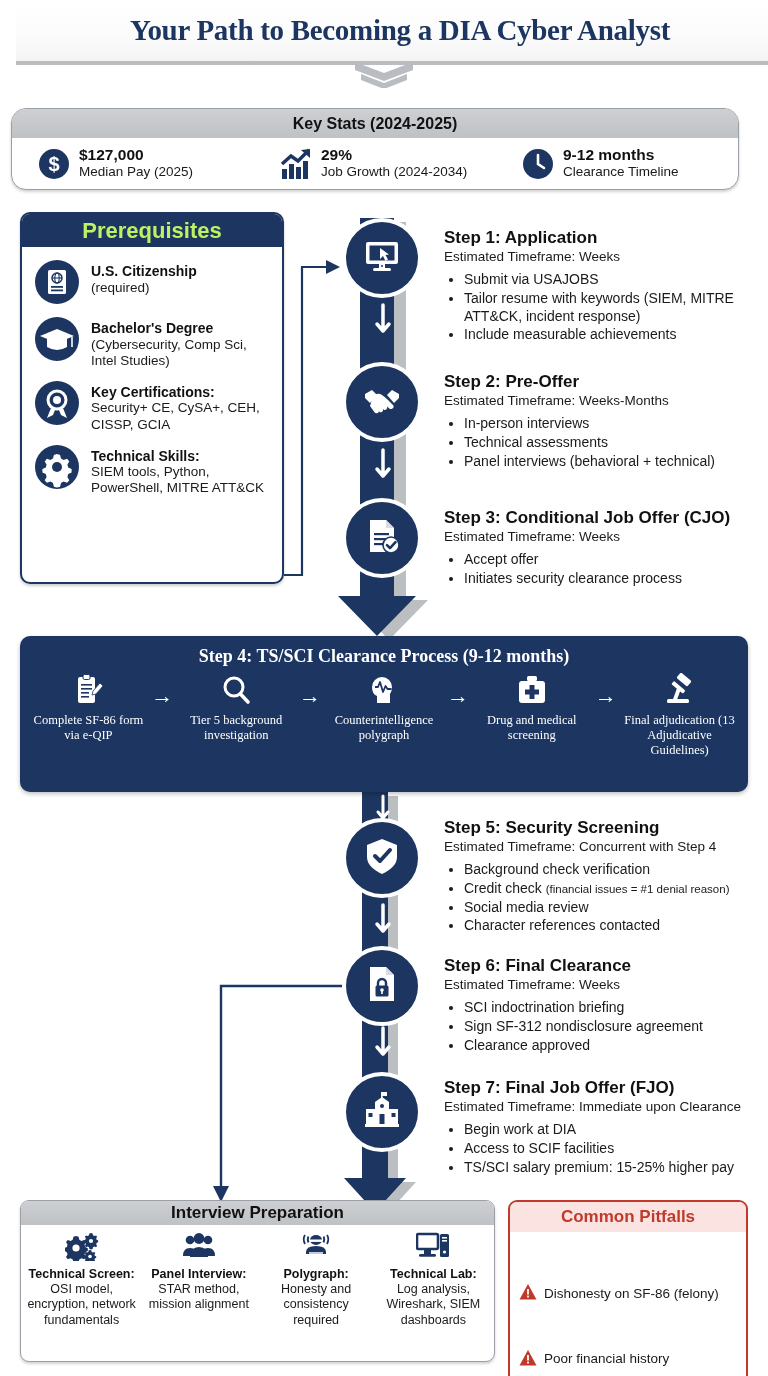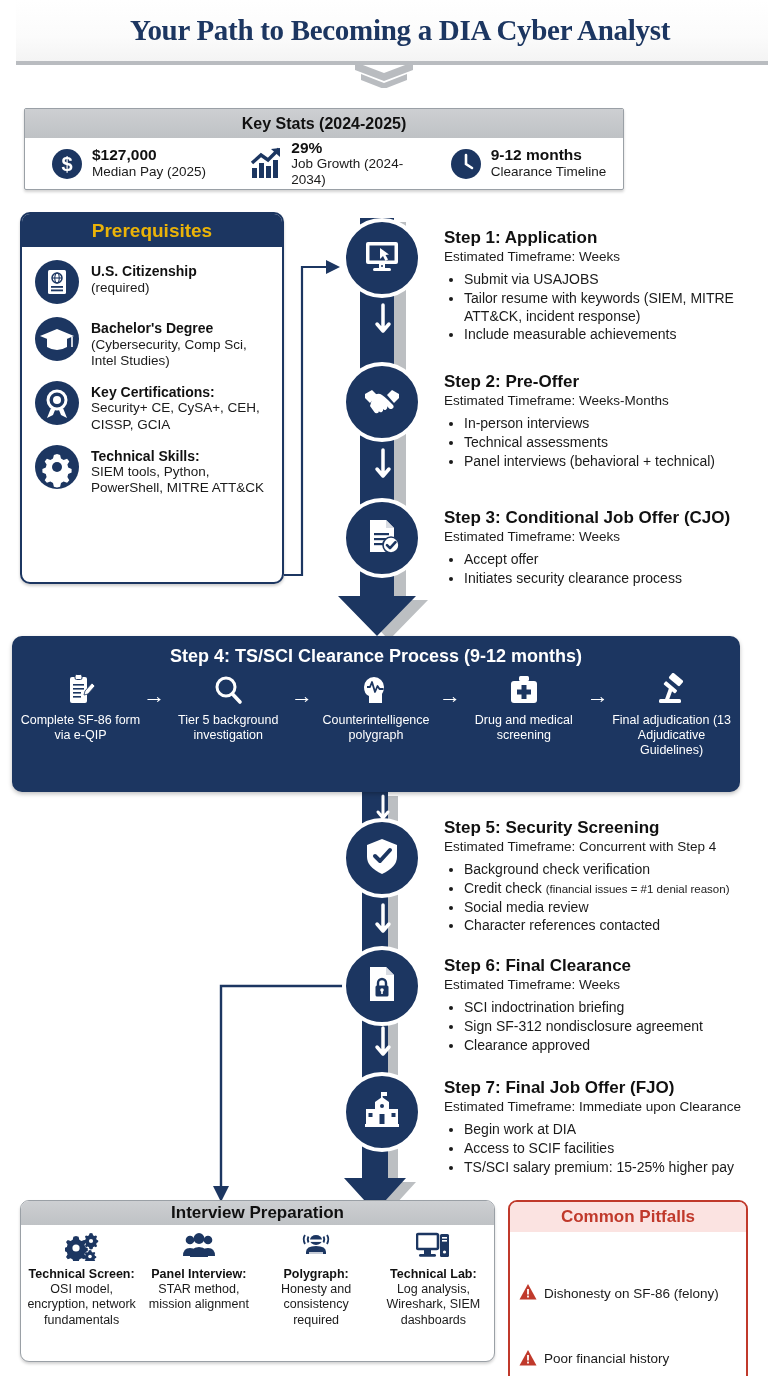--- a/index.html
+++ b/index.html
@@ -22,22 +22,22 @@
   .header-title {
     font-size: 29px; font-weight: bold; color: #1c3661;
     letter-spacing: -0.3px; white-space: nowrap;
   }
   .chevron-wrap {
     position: absolute; left: 355px; top: 62px; width: 58px; height: 26px;
   }
 
   
   .keystats {
-    position: absolute; left: 24px; top: 108px; width: 600px; height: 82px;
-    border: 1px solid #9aa0a6; border-radius: 2px; overflow: hidden;
+    position: absolute; left: 11px; top: 108px; width: 728px; height: 82px;
+    border: 1px solid #9aa0a6; border-radius: 15px; overflow: hidden;
     background: #fff;
     box-shadow: 0 2px 3px rgba(0,0,0,.18);
   }
   .keystats-head {
     height: 29px; background: linear-gradient(180deg,#cdcfd2 0%,#bfc2c5 100%);
     display:flex; align-items:center; justify-content:center;
     font-size: 16px; font-weight: bold; color:#111;
   }
   .keystats-body { display:flex; height: 51px; align-items:center; }
   .stat { flex: 1; display:flex; align-items:center; gap: 9px; padding-left: 26px; }
@@ -45,21 +45,21 @@
   .stat-txt .big { font-size: 15.5px; font-weight: bold; line-height: 1.08; color:#111; }
   .stat-txt .sml { font-size: 13.5px; line-height: 1.15; color:#1a1a1a; }
 
   
   .prereq {
     position: absolute; left: 20px; top: 212px; width: 264px; height: 372px;
     border: 2px solid #1c3661; border-radius: 10px; background:#fff; overflow:hidden;
     box-shadow: 0 2px 3px rgba(0,0,0,.2);
   }
   .prereq-head {
-    height: 33px; background:#1c3661; color:#eab308; font-size:19px; font-weight:bold;
+    height: 33px; background:#1c3661; color:#bef264; font-size:22px; font-weight:bold;
     display:flex; align-items:center; justify-content:center;
   }
   .prereq-body { padding: 12px 10px 0 12px; }
   .prereq-item { display:flex; gap:11px; margin-bottom: 11px; }
   .prereq-ico { width: 46px; height: 46px; flex:0 0 46px; }
   .prereq-txt { padding-top: 4px; }
   .prereq-txt .t { font-size: 14px; font-weight: bold; color:#111; line-height: 1.18; }
   .prereq-txt .d { font-size: 13.5px; color:#1a1a1a; line-height: 1.2; }
 
   
@@ -75,23 +75,24 @@
   
   .step-text { position:absolute; }
   .step-title { font-size: 17px; font-weight: bold; color:#111; line-height:1.15; }
   .step-tf { font-size: 13.5px; color:#1a1a1a; line-height:1.25; margin-top:1px; }
   .step-list { margin: 6px 0 0 20px; }
   .step-list li { font-size: 14px; color:#1a1a1a; line-height:1.26; margin-bottom: 1px; }
   .small-note { font-size: 11.5px; }
 
   
   .step4 {
-    position:absolute; left: 12px; top: 636px; width: 728px; height: 156px;
+    position:absolute; left: 20px; top: 636px; width: 728px; height: 156px;
     background:#1c3661; border-radius: 10px; color:#fff;
     box-shadow: 0 2px 4px rgba(0,0,0,.25);
+    font-family: Liberation Serif, serif;
   }
   .step4-title { text-align:center; font-size: 18px; font-weight:bold; padding-top: 10px; }
   .step4-row { display:flex; align-items:flex-start; justify-content:center; padding: 6px 8px 0 8px; }
   .s4cell { width: 135px; text-align:center; }
   .s4cell svg { width: 34px; height: 34px; margin-bottom: 2px; }
   .s4cell .lbl { font-size: 12.5px; line-height: 1.18; }
   .s4arrow { width: 30px; display:flex; align-items:flex-start; justify-content:center; padding-top: 10px;
              font-size: 22px; color:#fff; font-weight: 300; }
 
   

